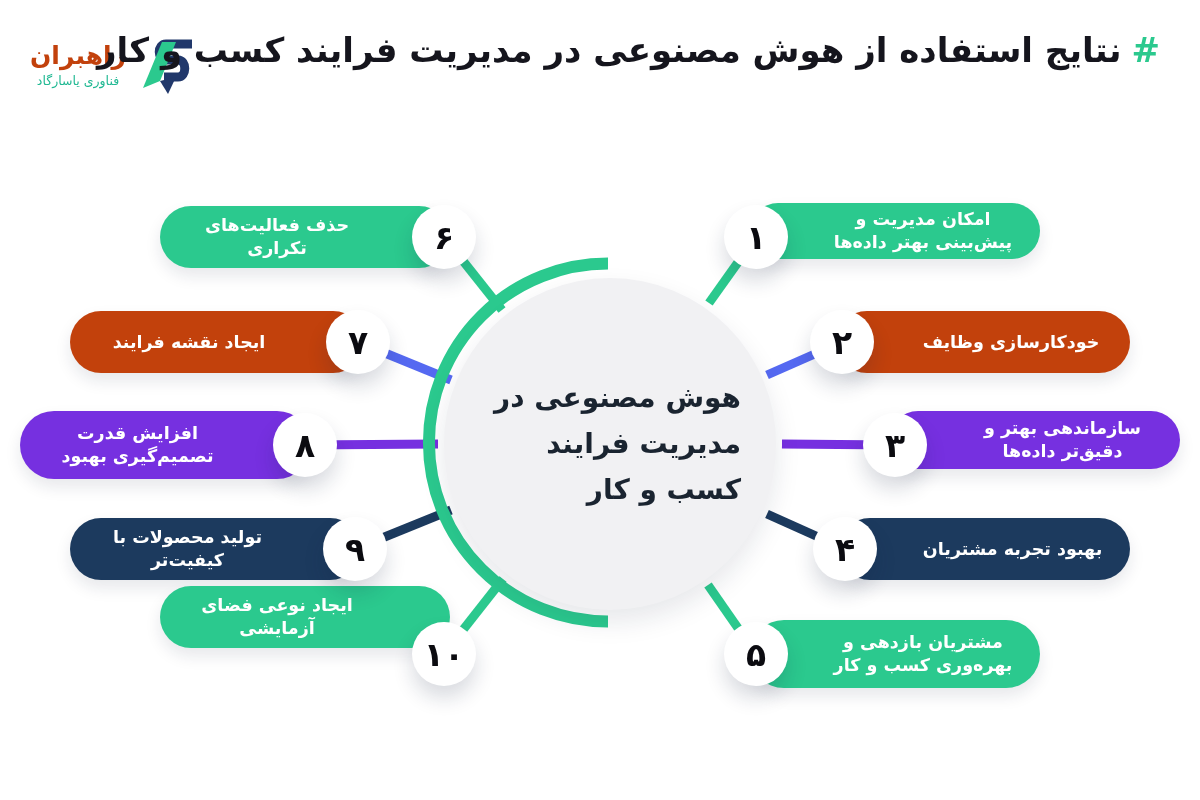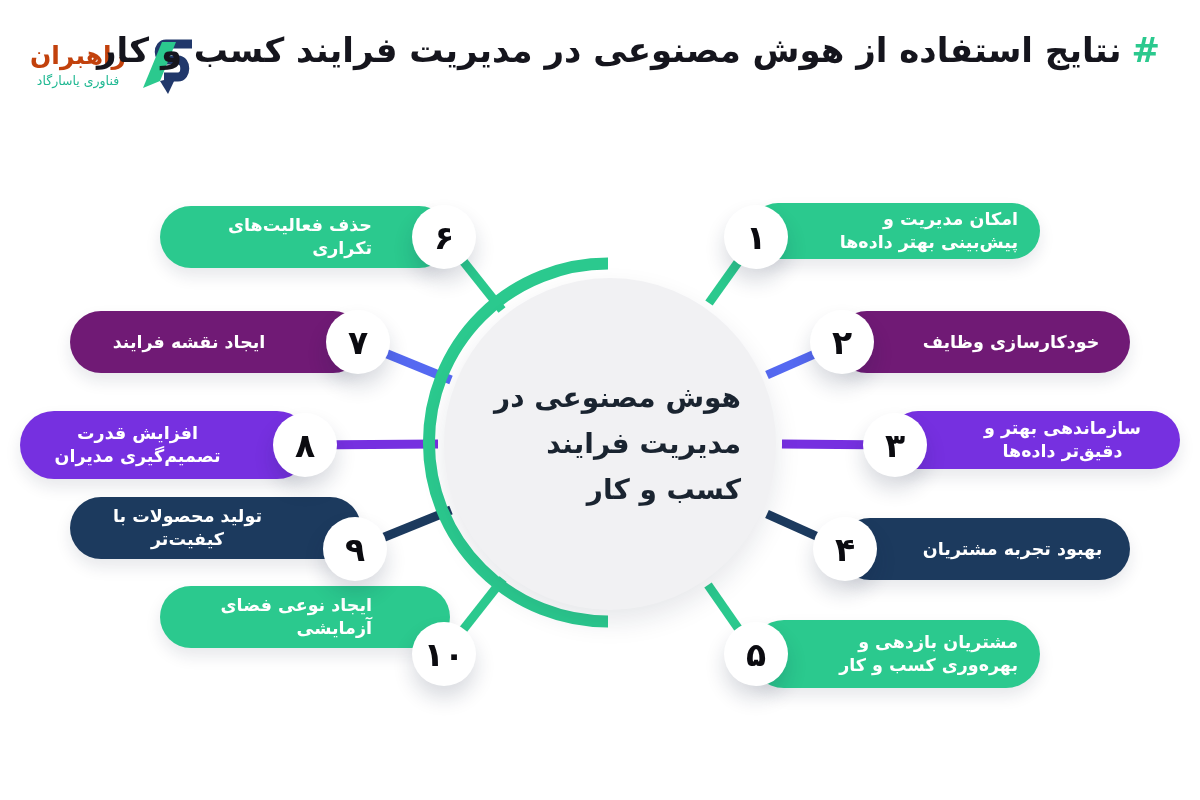--- a/index.html
+++ b/index.html
@@ -31,37 +31,37 @@
     color:#1A2430;line-height:1.65;
   }
   
   .pill{
     position:absolute;z-index:3;border-radius:36px;display:flex;align-items:center;justify-content:center;
     color:#ffffff;direction:rtl;text-align:center;font-size:17.5px;font-weight:bold;line-height:1.3;
     box-shadow:0 8px 16px rgba(20,30,60,.10);box-sizing:border-box;
   }
   .pill.side-right{padding:0 22px 0 78px;}
   .pill.side-left{padding:0 78px 0 22px;}
-  .bg-green{background:#2BC98E;text-align:right;} .bg-blue{background:#701a75;} .bg-purple{background:#7630E0;} .bg-navy{background:#1C3A5E;}
+  .bg-green{background:#2BC98E;} .bg-blue{background:#c2410c;} .bg-purple{background:#7630E0;} .bg-navy{background:#1C3A5E;}
   
   .badge{
     position:absolute;z-index:4;width:64px;height:64px;border-radius:50%;background:#ffffff;
     display:flex;align-items:center;justify-content:center;font-size:33px;font-weight:bold;color:#0b0b10;
     box-shadow:0 12px 20px rgba(20,30,60,.16);direction:rtl;
   }
   
   .pill-1{left:750px;top:203px;width:290px;height:56px;}
   .pill-2{left:836px;top:311px;width:294px;height:62px;}
   .pill-3{left:889px;top:411px;width:291px;height:58px;}
   .pill-4{left:839px;top:518px;width:291px;height:62px;}
   .pill-5{left:750px;top:620px;width:290px;height:68px;}
   .pill-6{left:160px;top:206px;width:290px;height:62px;}
   .pill-7{left:70px;top:311px;width:294px;height:62px;}
   .pill-8{left:20px;top:411px;width:291px;height:68px;}
-  .pill-9{left:70px;top:497px;width:291px;height:62px;}
+  .pill-9{left:70px;top:518px;width:291px;height:62px;}
   .pill-10{left:160px;top:586px;width:290px;height:62px;}
   .badge-1{left:724px;top:205px;} .badge-2{left:810px;top:310px;} .badge-3{left:863px;top:413px;}
   .badge-4{left:813px;top:517px;} .badge-5{left:724px;top:622px;}
   .badge-6{left:412px;top:205px;} .badge-7{left:326px;top:310px;} .badge-8{left:273px;top:413px;}
   .badge-9{left:323px;top:517px;} .badge-10{left:412px;top:622px;}
 </style>
 </head>
 <body>
 
 <div class="canvas">
@@ -117,21 +117,21 @@
   <div class="pill pill-5 side-right bg-green">
       <span>مشتریان بازدهی و بهره‌وری کسب و کار</span>
     </div>
   <div class="pill pill-6 side-left bg-green">
       <span>حذف فعالیت‌های تکراری</span>
     </div>
   <div class="pill pill-7 side-left bg-blue">
       <span>ایجاد نقشه فرایند</span>
     </div>
   <div class="pill pill-8 side-left bg-purple">
-      <span>افزایش قدرت تصمیم‌گیری مدیران</span>
+      <span>افزایش قدرت تصمیم‌گیری بهبود</span>
     </div>
   <div class="pill pill-9 side-left bg-navy">
       <span>تولید محصولات با کیفیت‌تر</span>
     </div>
   <div class="pill pill-10 side-left bg-green">
       <span>ایجاد نوعی فضای آزمایشی</span>
     </div>
 
   <div class="badge badge-1">۱</div>
   <div class="badge badge-2">۲</div>

